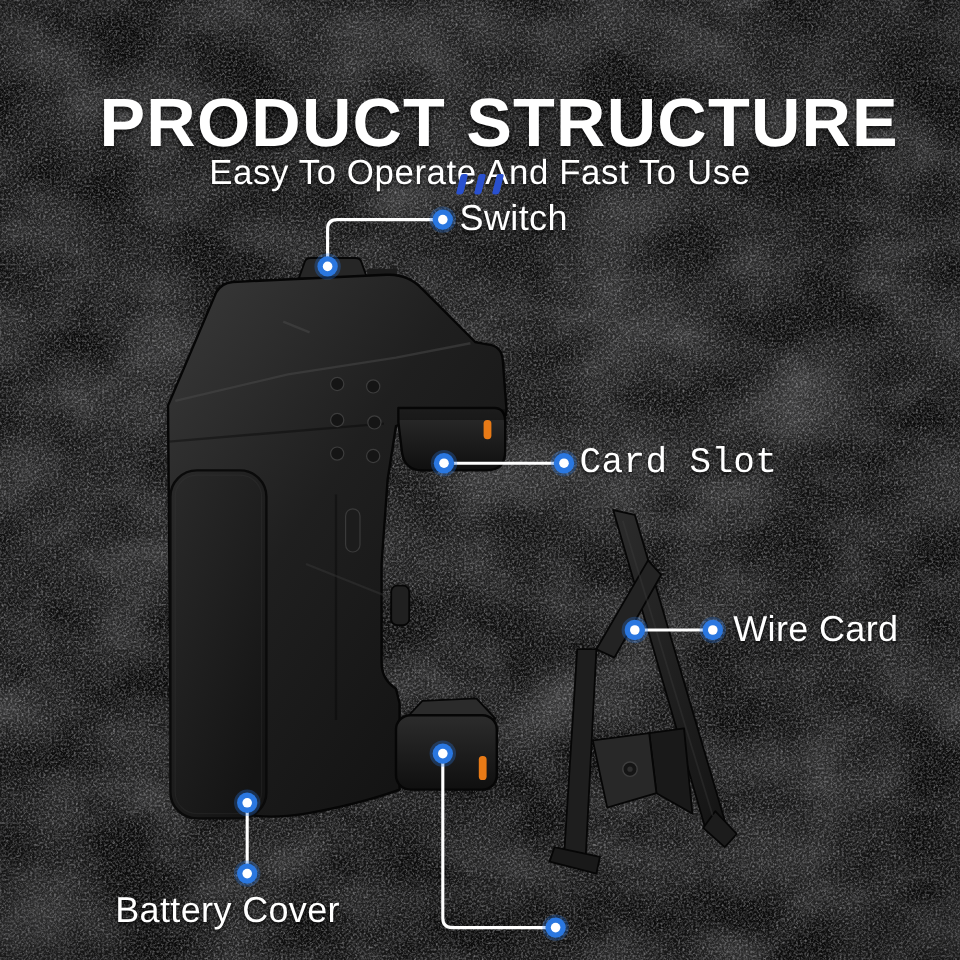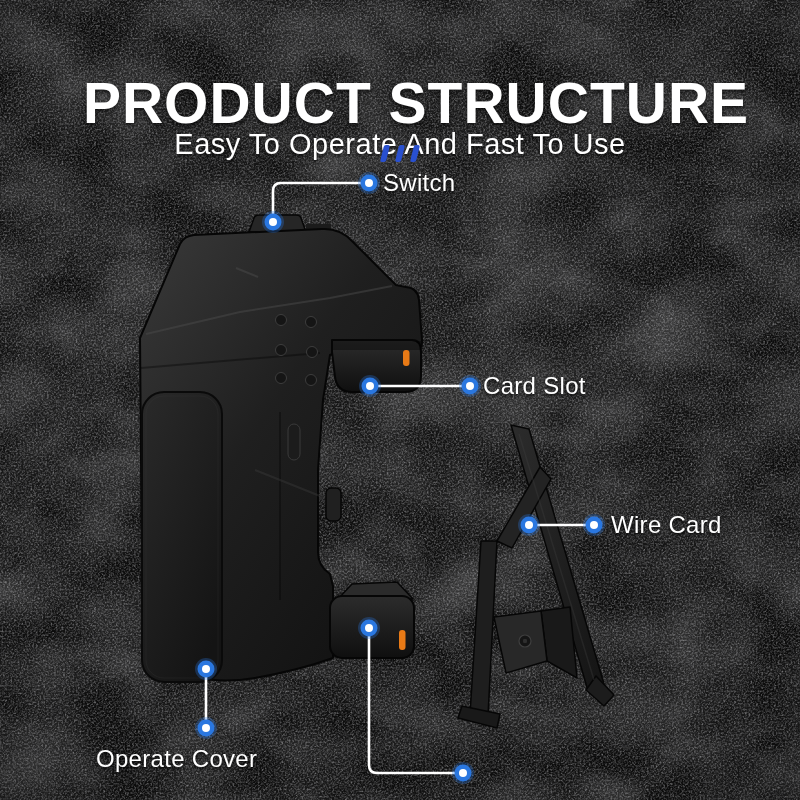--- a/index.html
+++ b/index.html
@@ -22,25 +22,25 @@
     left:16px;top:33px;width:800px;text-align:center;
     font-size:57px;line-height:64px;font-weight:700;letter-spacing:1px;
     text-shadow:0 2px 4px rgba(0,0,0,0.7);white-space:nowrap;
   }
   .subtitle{
     left:0;top:98px;width:800px;text-align:center;
     font-size:29px;line-height:34px;font-weight:400;letter-spacing:0.5px;
     text-shadow:0 2px 3px rgba(0,0,0,0.7);white-space:nowrap;
   }
   .callout-label{
-    font-size:24px;line-height:36px;font-weight:400;letter-spacing:0.3px;
+    font-size:30px;line-height:36px;font-weight:400;letter-spacing:0.3px;
     text-shadow:0 2px 3px rgba(0,0,0,0.8);white-space:nowrap;
   }
   .lbl-switch{left:383px;top:165px;}
-  .lbl-card-slot{left:483px;top:368px;}
+  .lbl-card-slot{left:483px;top:368px;font-family:Liberation Mono, monospace;}
   .lbl-wire-clip{left:611px;top:507px;}
   .lbl-battery-cover{left:96px;top:741px;}
   .lbl-lower-card-slot{left:478px;top:755px;}
   .marks{position:absolute;left:382px;top:145px;z-index:3;display:flex;gap:9px;}
   .marks i{
     display:block;width:6px;height:17px;border-radius:2px;
     background:var(--marks-blue,#2950cf);transform:skewX(-14deg);
   }
   
   .callout-line{stroke:var(--line-white,#fff);stroke-width:2.6;fill:none;stroke-linecap:round;stroke-linejoin:round;}
@@ -226,15 +226,15 @@
 
   <span class="marks">
     <i></i>
     <i></i>
     <i></i>
   </span>
 
   <div class="txt callout-label lbl-switch">Switch</div>
   <div class="txt callout-label lbl-card-slot">Card Slot</div>
   <div class="txt callout-label lbl-wire-clip">Wire Card</div>
-  <div class="txt callout-label lbl-battery-cover">Operate Cover</div>
+  <div class="txt callout-label lbl-battery-cover">Battery Cover</div>
 
 </div>
 
 </body></html>

